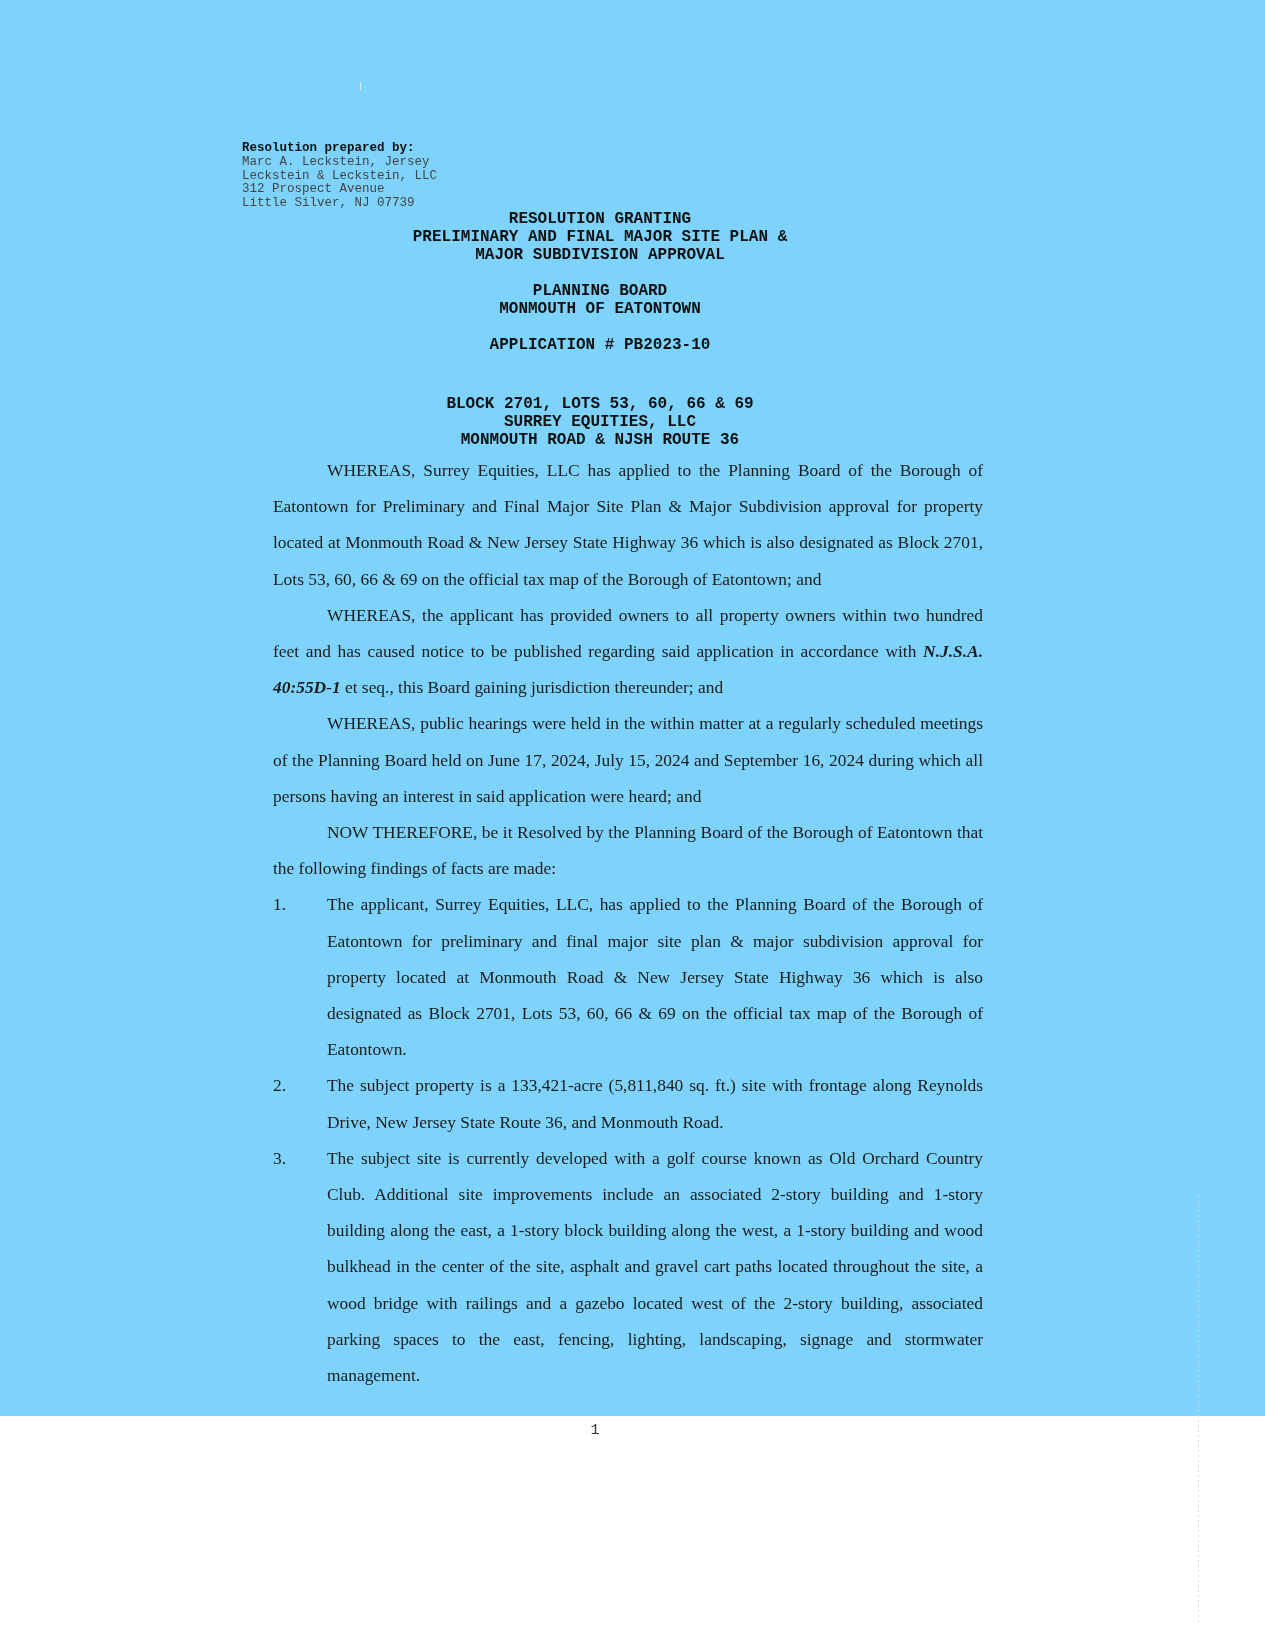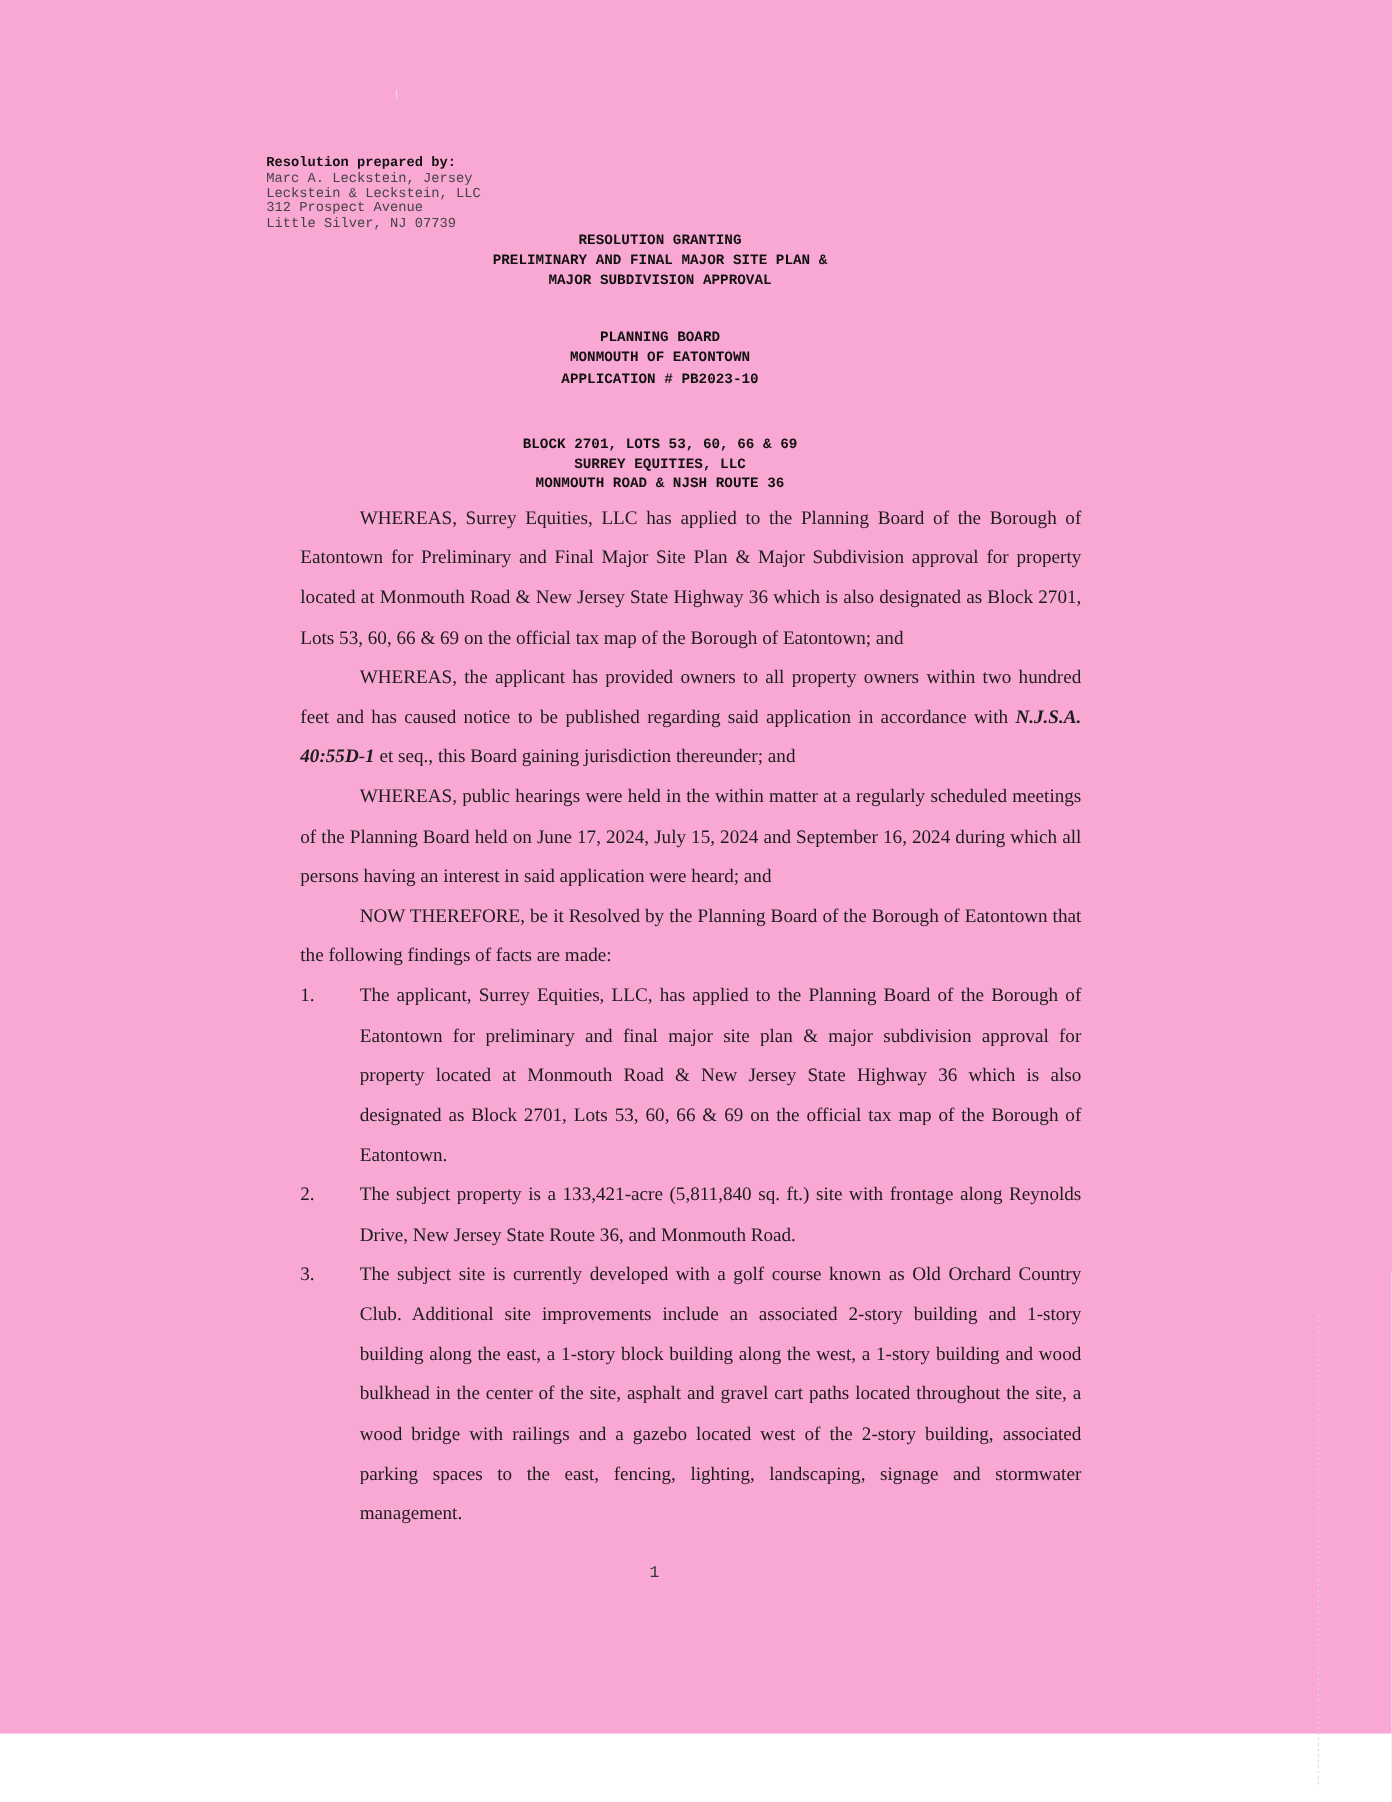--- a/index.html
+++ b/index.html
@@ -1,24 +1,24 @@
 <!DOCTYPE html>
 <html><head>
 <meta charset="utf-8">
 <style>
   html, body { margin: 0; padding: 0; background: #ffffff; }
   body { width: 1265px; height: 1638px; position: relative; overflow: hidden; color: #1a1a1a; }
-  .page { position: absolute; left: 0; top: 0; width: 1265px; height: 1576px; background: #f9a8d4; }
+  .page { position: absolute; left: 0; top: 0; width: 1265px; height: 1416px; background: #7dd3fc; }
 
   .prepared { position: absolute; left: 242px; top: 142px; font-family: "Liberation Mono", "DejaVu Sans Mono", monospace; font-size: 12.5px; line-height: 13.8px; color: #444; }
   .prepared .lbl { font-weight: bold; color: #111; }
 
-  .title-block { position: absolute; left: 300px; width: 600px; text-align: center; font-family: "Liberation Mono", "DejaVu Sans Mono", monospace; font-weight: bold; font-size: 13px; line-height: 18px; color: #111; }
+  .title-block { position: absolute; left: 300px; width: 600px; text-align: center; font-family: "Liberation Mono", "DejaVu Sans Mono", monospace; font-weight: bold; font-size: 16px; line-height: 18px; color: #111; }
   .tb1 { top: 210px; }
-  .tb2 { top: 298px; }
+  .tb2 { top: 282px; }
   .tb3 { top: 336px; }
   .tb4 { top: 395px; }
 
   .body-text { position: absolute; left: 241px; width: 710px; font-family: "Liberation Serif", "DejaVu Serif", serif; font-size: 17.4px; color: #1c1c1c; }
   .para { line-height: 36.2px; text-align: justify; margin: 0; }
   .para .indent { display: inline-block; width: 54px; }
   .cite { font-weight: bold; font-style: italic; }
 
   .item { position: relative; padding-left: 54px; line-height: 36.2px; text-align: justify; margin: 0; }
   .item .num { position: absolute; left: 0; top: 0; }

